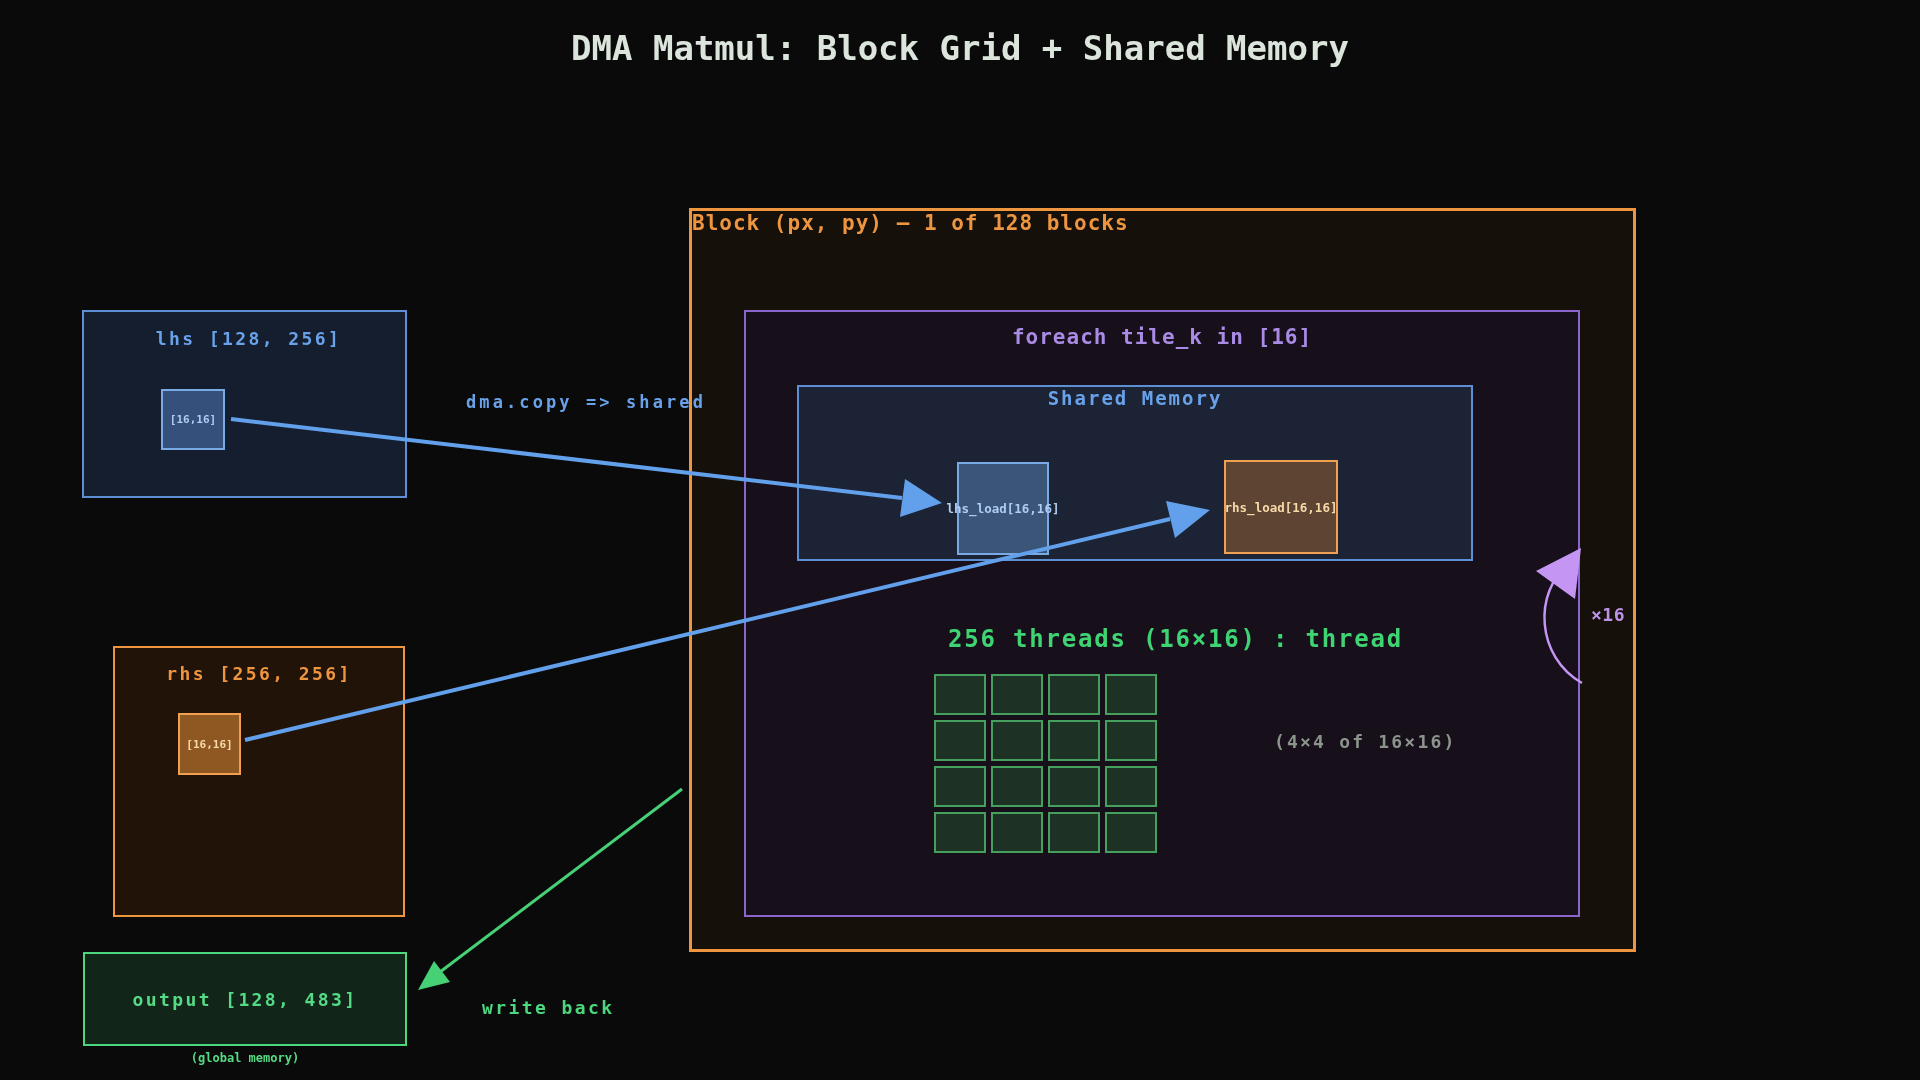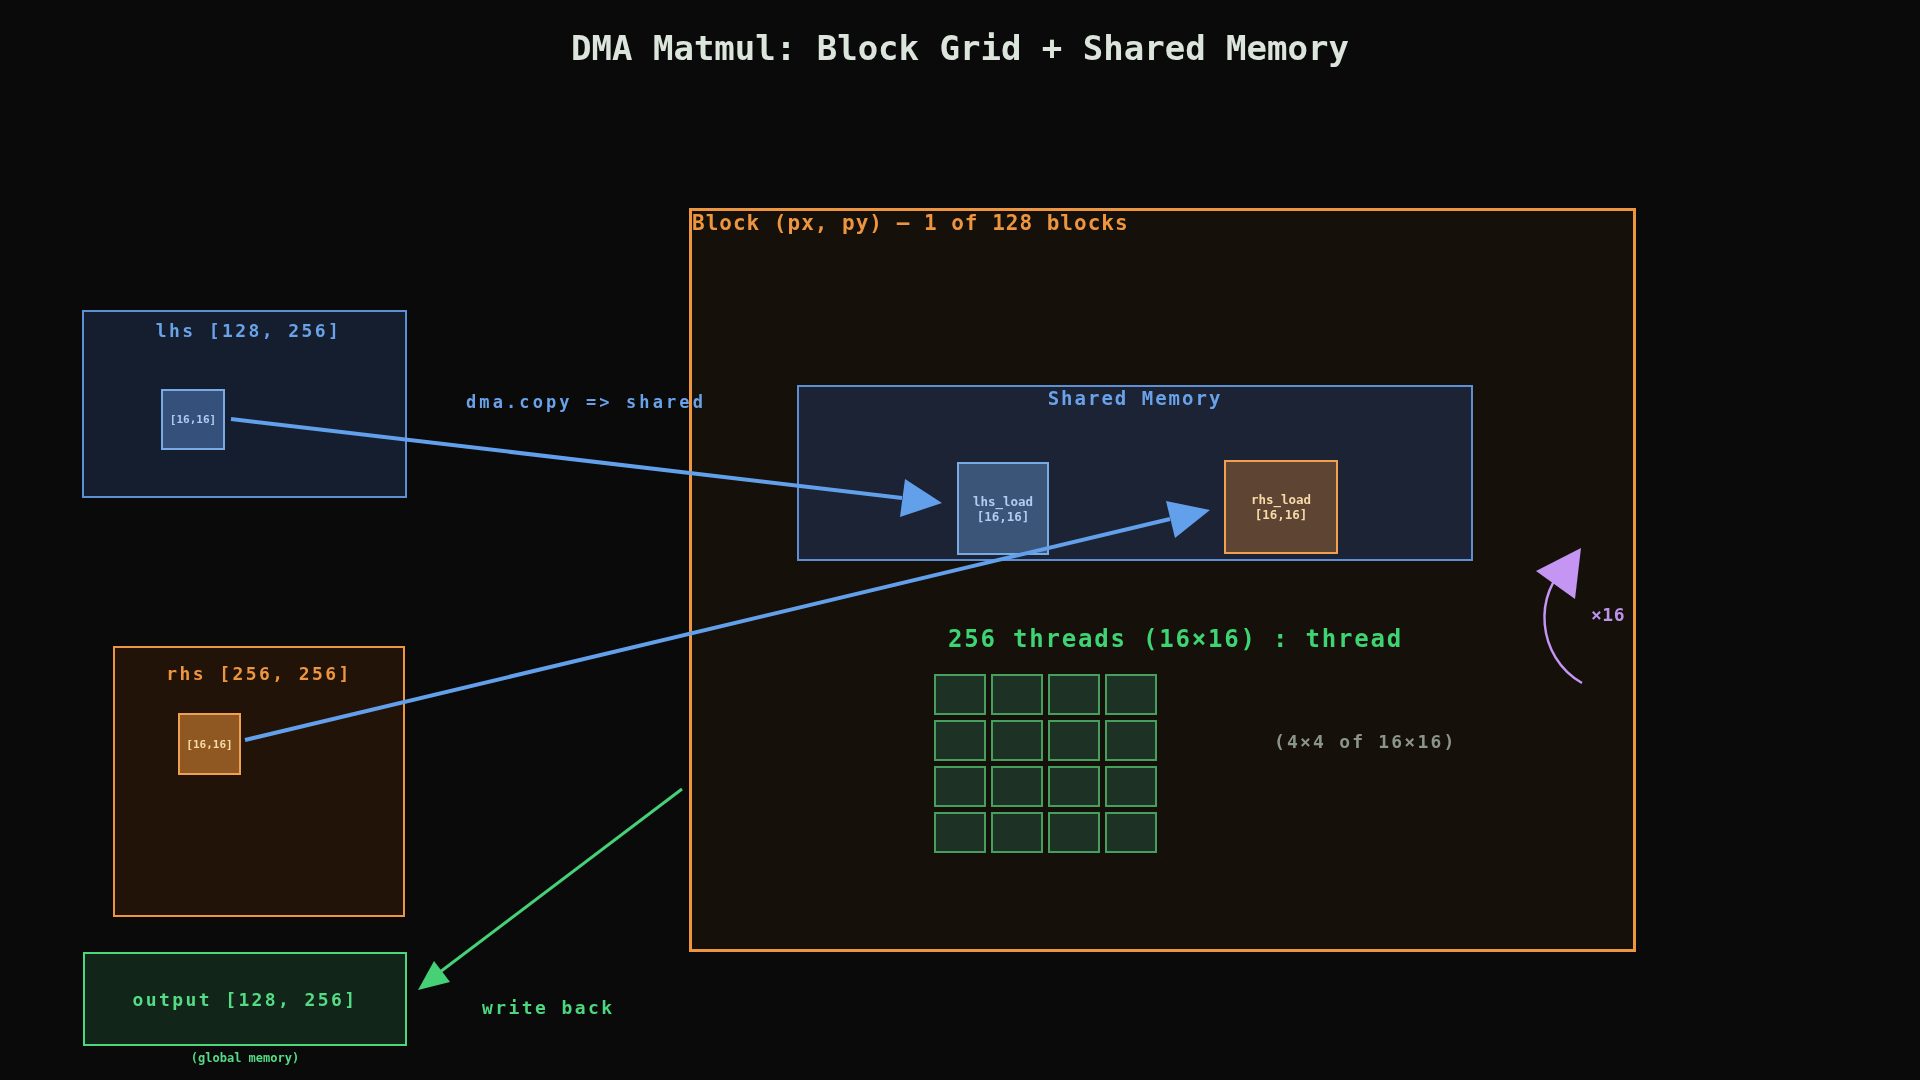--- a/index.html
+++ b/index.html
@@ -9,39 +9,39 @@
   .box{position:absolute;box-sizing:border-box;border:2px solid;}
 
   #page-title{left:0;top:28px;width:1920px;text-align:center;font-size:34px;color:var(--title_text);}
 
   
   #lhs-box{left:82px;top:310px;width:325px;height:188px;border-color:var(--blue_border);background:var(--lhs_fill);}
   #rhs-box{left:113px;top:646px;width:292px;height:271px;border-color:var(--orange);background:var(--rhs_fill);}
   #output-box{left:83px;top:952px;width:324px;height:94px;border-color:var(--green);background:var(--output_fill);
               display:flex;align-items:center;justify-content:center;}
   .box-label{display:block;text-align:center;font-size:18px;letter-spacing:2.4px;}
-  #lhs-box .box-label{color:var(--blue_text);margin-top:8px;padding-left:8px;}
+  #lhs-box .box-label{color:var(--blue_text);margin-top:16px;padding-left:8px;}
   #rhs-box .box-label{color:var(--orange);margin-top:15px;}
   #output-box .box-label{color:var(--green_text);margin:0;}
   .tile{position:absolute;box-sizing:border-box;border:2px solid;display:flex;align-items:center;justify-content:center;
         font-size:11px;}
   #lhs-tile{left:77px;top:77px;width:64px;height:61px;border-color:var(--blue_tile_border);
             background:var(--blue_tile_fill);color:var(--blue_tile_text);}
   #rhs-tile{left:63px;top:65px;width:63px;height:62px;border-color:var(--orange_tile_border);
             background:var(--orange_tile_fill);color:var(--orange_tile_text);}
   #global-note{left:83px;top:1051px;width:324px;text-align:center;font-size:12px;color:var(--green_text);}
 
   
   #block-box{left:689px;top:208px;width:947px;height:744px;border:3px solid var(--orange);background:var(--block_fill);}
   #block-title{display:block;text-align:left;font-size:21px;letter-spacing:1px;color:var(--orange);}
   #loop-box{left:744px;top:310px;width:836px;height:607px;border-color:var(--purple);background:var(--loop_fill);}
   #loop-title{display:block;text-align:center;margin-top:13px;font-size:21px;letter-spacing:1px;color:var(--purple_text);}
   #shared-box{left:797px;top:385px;width:676px;height:176px;border-color:var(--blue_border);background:var(--shared_fill);}
   #shared-title{display:block;text-align:center;font-size:19px;letter-spacing:2px;color:var(--blue_text);}
-  .load-box{position:absolute;box-sizing:border-box;border:2px solid;display:flex;flex-direction:column;
+  .load-box{position:absolute;box-sizing:border-box;border:2px solid;display:flex;flex-direction:row;
             align-items:center;justify-content:center;font-size:12.5px;line-height:15px;text-align:center;}
   #lhs-load-box{left:158px;top:75px;width:92px;height:93px;border-color:var(--blue_tile_border);
                 background:var(--lhs_load_fill);color:var(--blue_tile_text);}
   #rhs-load-box{left:425px;top:73px;width:114px;height:94px;border-color:var(--orange_tile_border);
                 background:var(--rhs_load_fill);color:var(--orange_tile_text);}
 
   
   #threads-title{left:948px;top:625px;font-size:24px;letter-spacing:1.8px;color:var(--green_bright);}
   #thread-grid{left:934px;top:674px;display:grid;grid-template-columns:repeat(4,52px);grid-auto-rows:41px;
                column-gap:5px;row-gap:5px;}
@@ -72,28 +72,31 @@
   </div>
 
   <div id="rhs-box" class="box">
     <span class="box-label">rhs [256, 256]</span>
     <div id="rhs-tile" class="tile">
       <span>[16,16]</span>
     </div>
   </div>
 
   <div id="output-box" class="box">
-    <span class="box-label">output [128, 256]</span>
+    <span class="box-label">output [128, 483]</span>
   </div>
   <div id="global-note" class="abs">(global memory)</div>
 
   <div id="block-box" class="abs">
     <span id="block-title">Block (px, py) — 1 of 128 blocks</span>
   </div>
 
+  <div id="loop-box" class="box">
+    <span id="loop-title">foreach tile_k in [16]</span>
+  </div>
 
   <div id="shared-box" class="box">
     <span id="shared-title">Shared Memory</span>
     <div id="lhs-load-box" class="load-box">
       <span>lhs_load</span>
       <span>[16,16]</span>
     </div>
     <div id="rhs-load-box" class="load-box">
       <span>rhs_load</span>
       <span>[16,16]</span>

